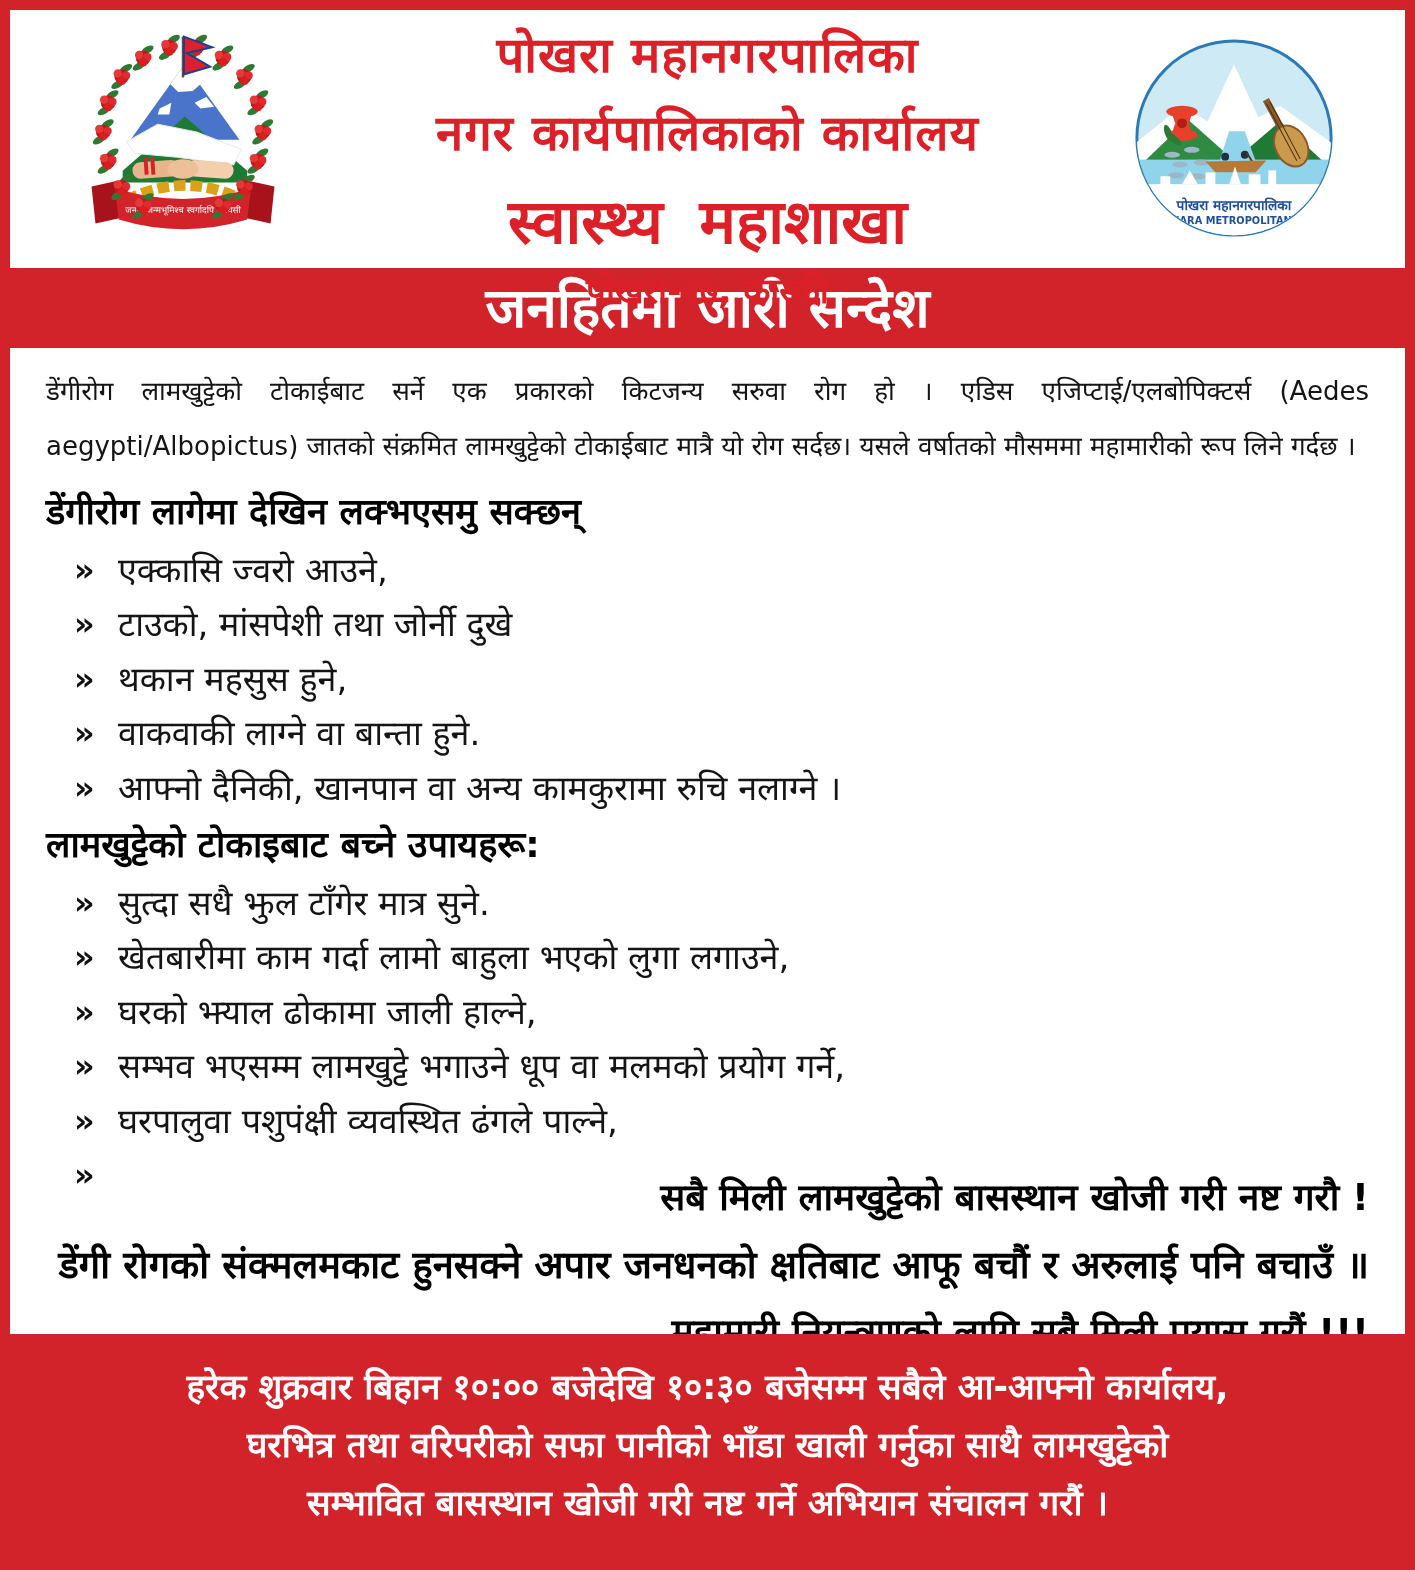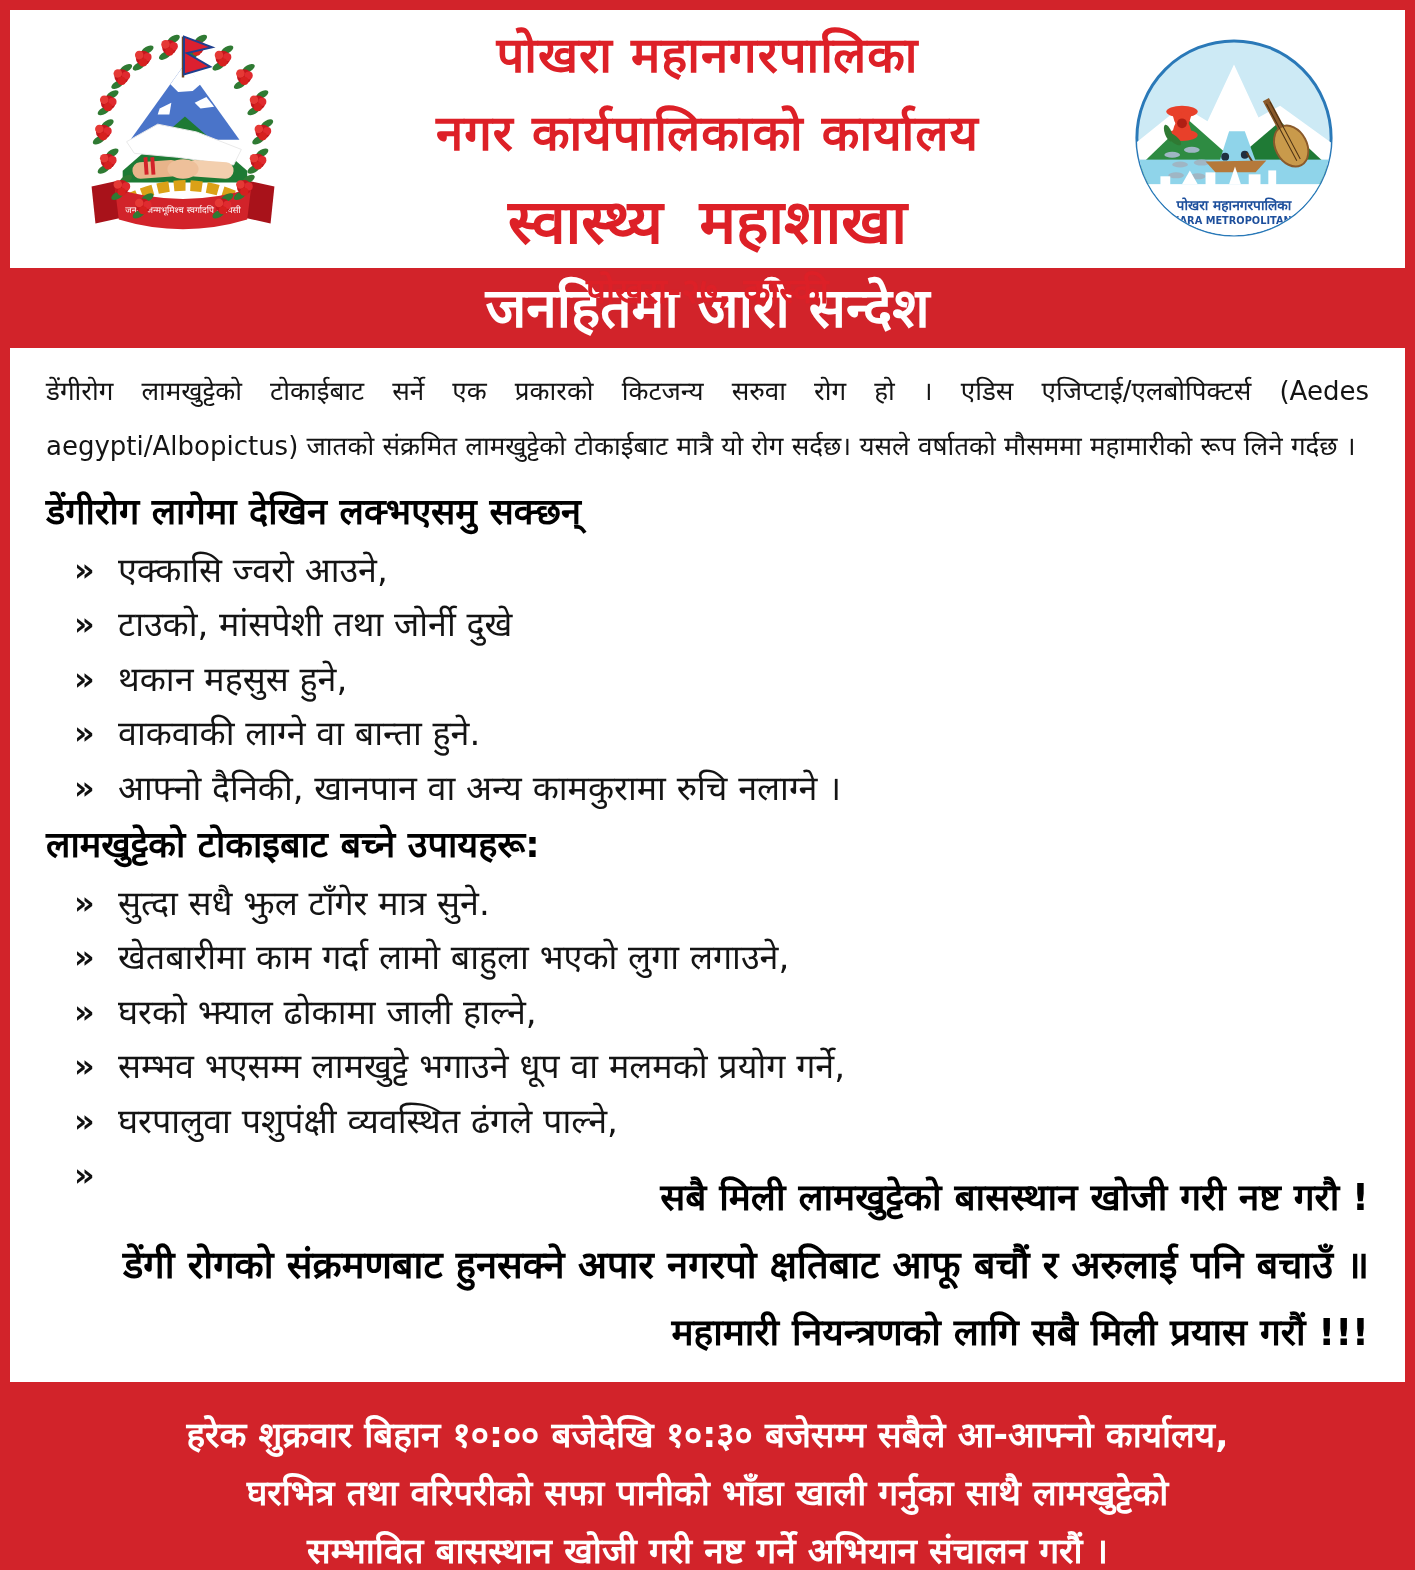--- a/index.html
+++ b/index.html
@@ -40,21 +40,21 @@
   }
   ul.bullets .marker {
     position:absolute; left:28px; top:1px; font-size:32px; font-weight:700; color:#111;
   }
   .slogans { text-align:right; margin-top:30px; font-weight:800; color:#000; }
   .slogan { font-size:37px; }
   .slogan + .slogan { margin-top:16px; }
   .slogan-2 { font-size:38px; }
   
   .footer {
-    position:absolute; left:0; right:0; bottom:0; height:188px; z-index:6;
+    position:absolute; left:0; right:0; bottom:0; height:236px; z-index:6;
     background:#d2232a; color:#ffffff; text-align:center; padding-top:24px;
   }
   .footer-line { font-size:35px; font-weight:700; line-height:58px; }
 </style>
 </head>
 <body>
 
 <div class="frame"></div>
 
 <header class="header">
@@ -243,21 +243,21 @@
     <li>
       <span class="marker">»</span>
       <span>घरपालुवा पशुपंक्षी व्यवस्थित ढंगले पाल्ने,</span></li>
     <li>
       <span class="marker">»</span>
       </li>
   </ul>
 
   <div class="slogans">
     <div class="slogan slogan-1">सबै मिली लामखुट्टेको बासस्थान खोजी गरी नष्ट गरौ !</div>
-    <div class="slogan slogan-2">डेंगी रोगको संक्रमणबाट हुनसक्ने अपार नगरपो क्षतिबाट आफू बचौं र अरुलाई पनि बचाउँ ॥</div>
+    <div class="slogan slogan-2">डेंगी रोगको संक्मलमकाट हुनसक्ने अपार जनधनको क्षतिबाट आफू बचौं र अरुलाई पनि बचाउँ ॥</div>
     <div class="slogan slogan-3">महामारी नियन्त्रणको लागि सबै मिली प्रयास गरौं !!!</div>
   </div>
 </main>
 
 <footer class="footer">
   <div class="footer-line">हरेक शुक्रवार बिहान १०:०० बजेदेखि १०:३० बजेसम्म सबैले आ-आफ्नो कार्यालय,</div>
   <div class="footer-line">घरभित्र तथा वरिपरीको सफा पानीको भाँडा खाली गर्नुका साथै लामखुट्टेको</div>
   <div class="footer-line">सम्भावित बासस्थान खोजी गरी नष्ट गर्ने अभियान संचालन गरौं ।</div>
 </footer>
 

